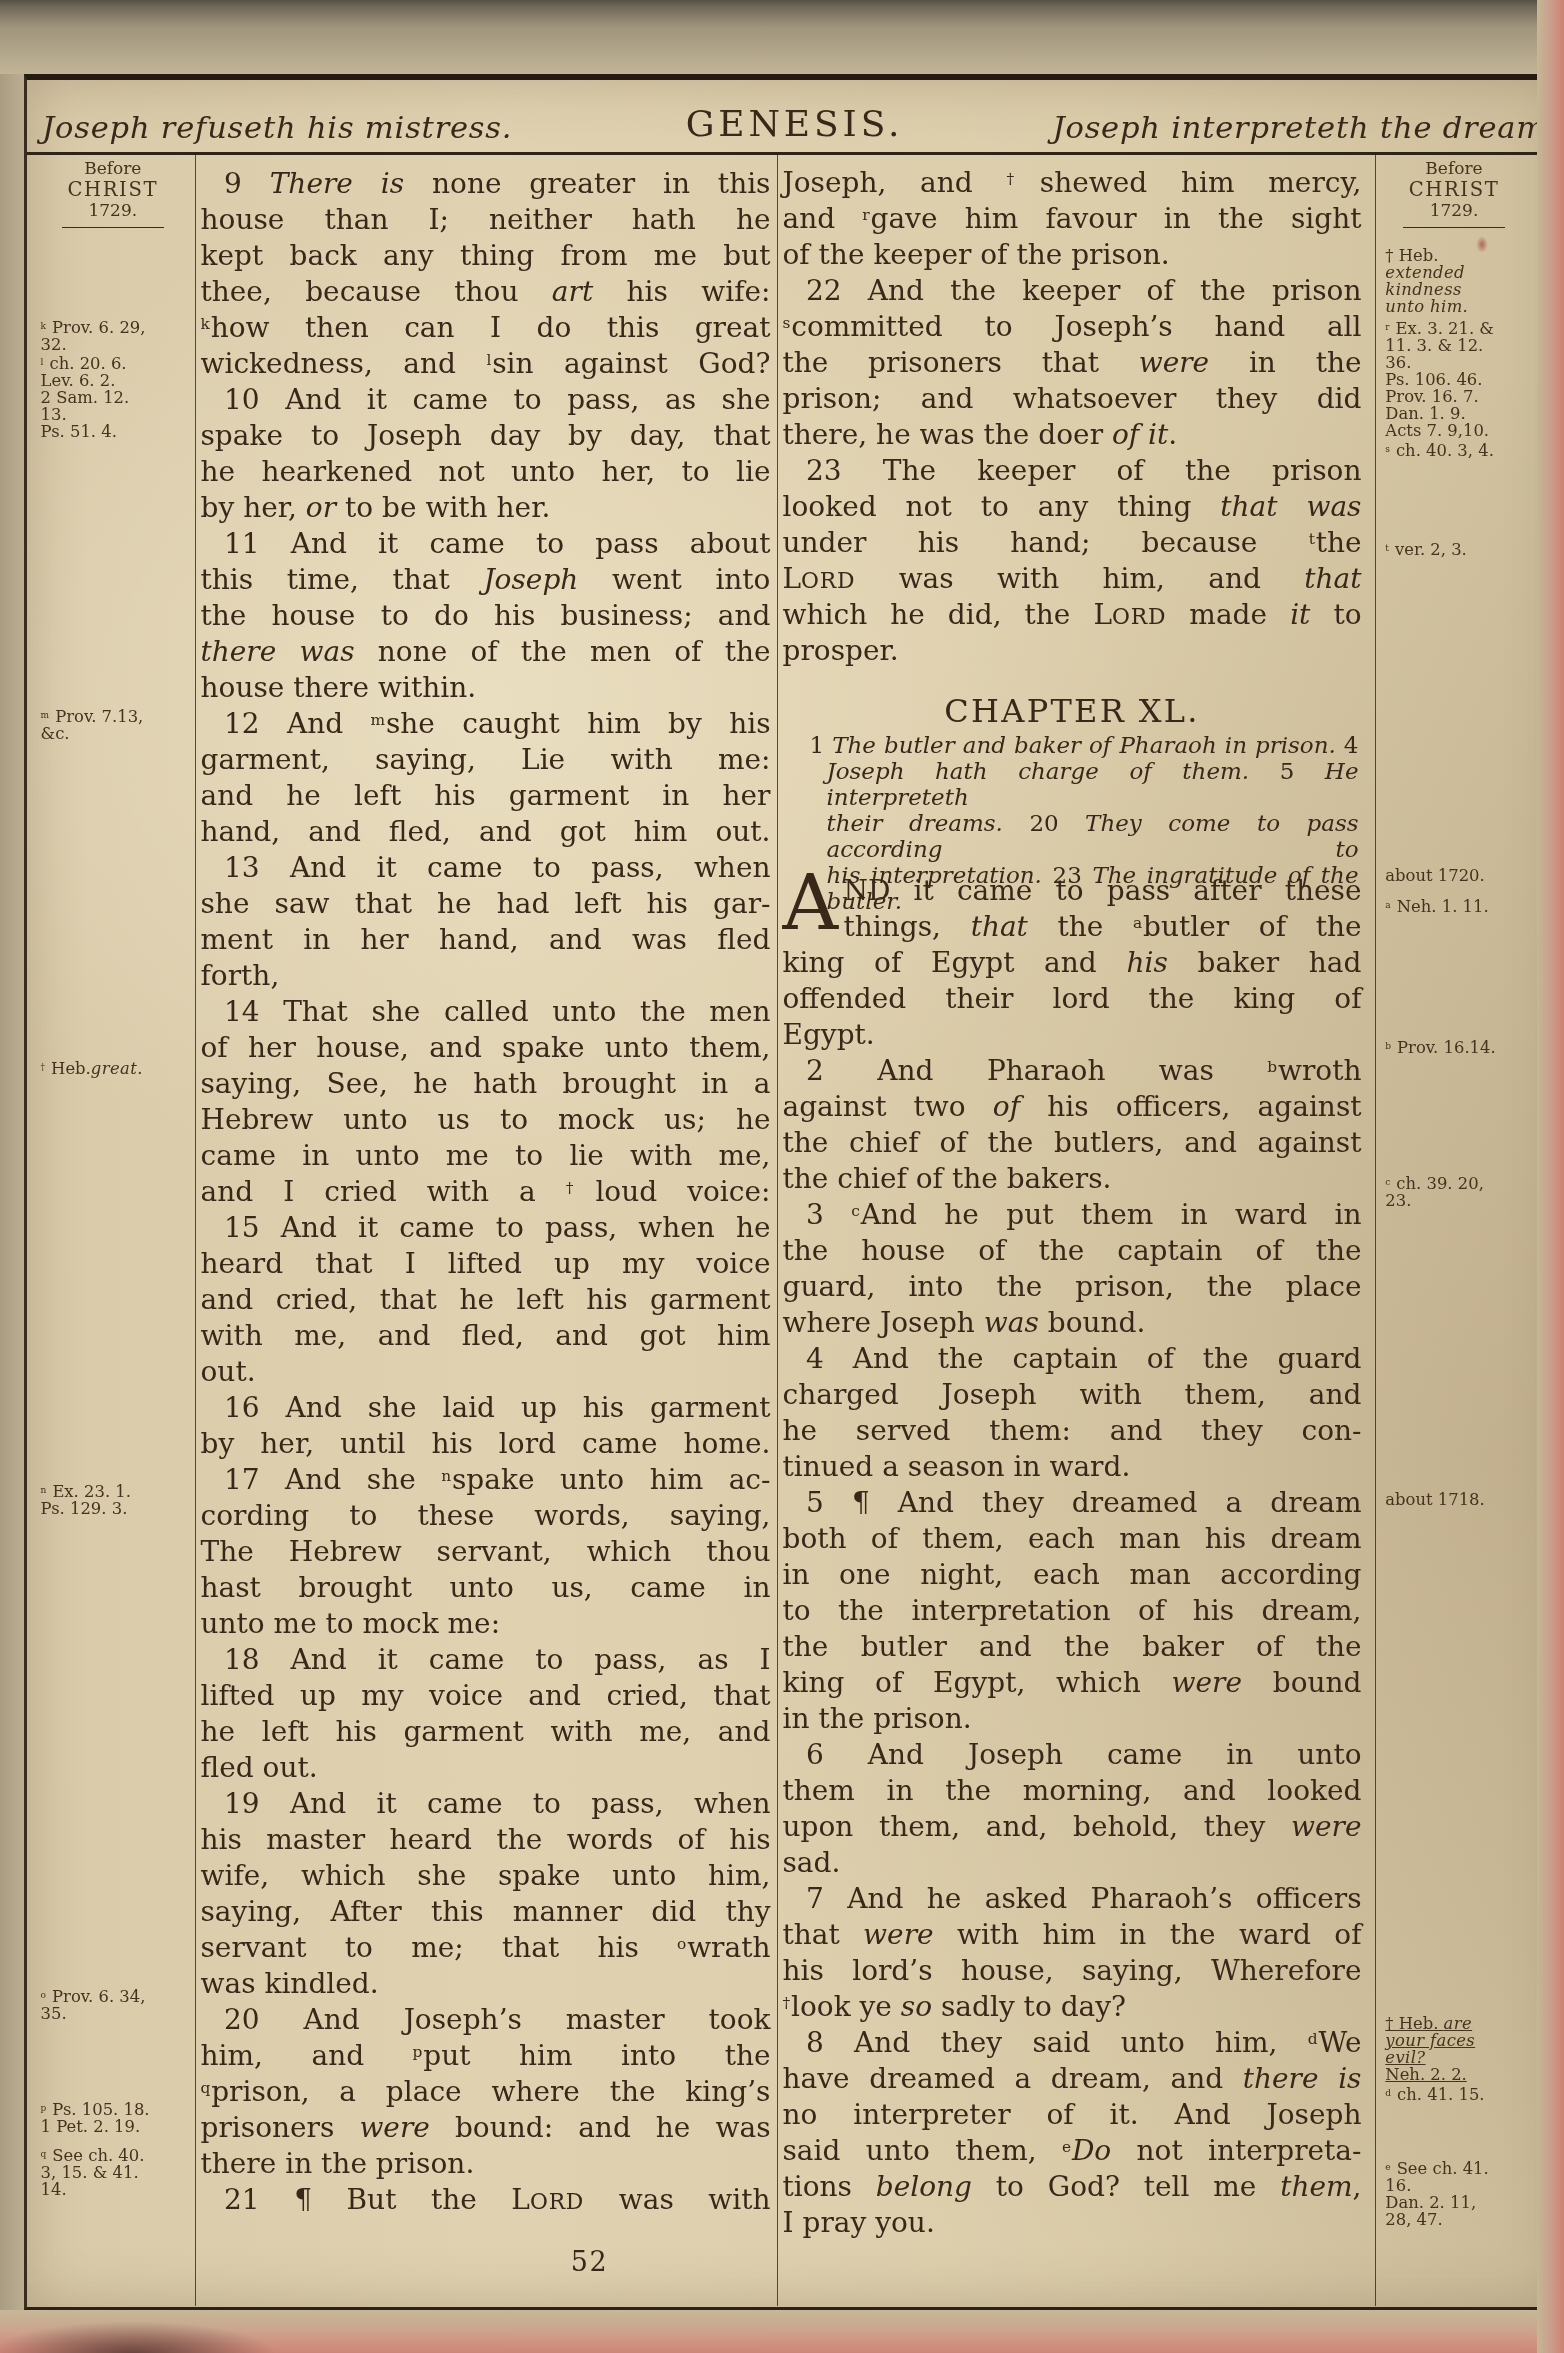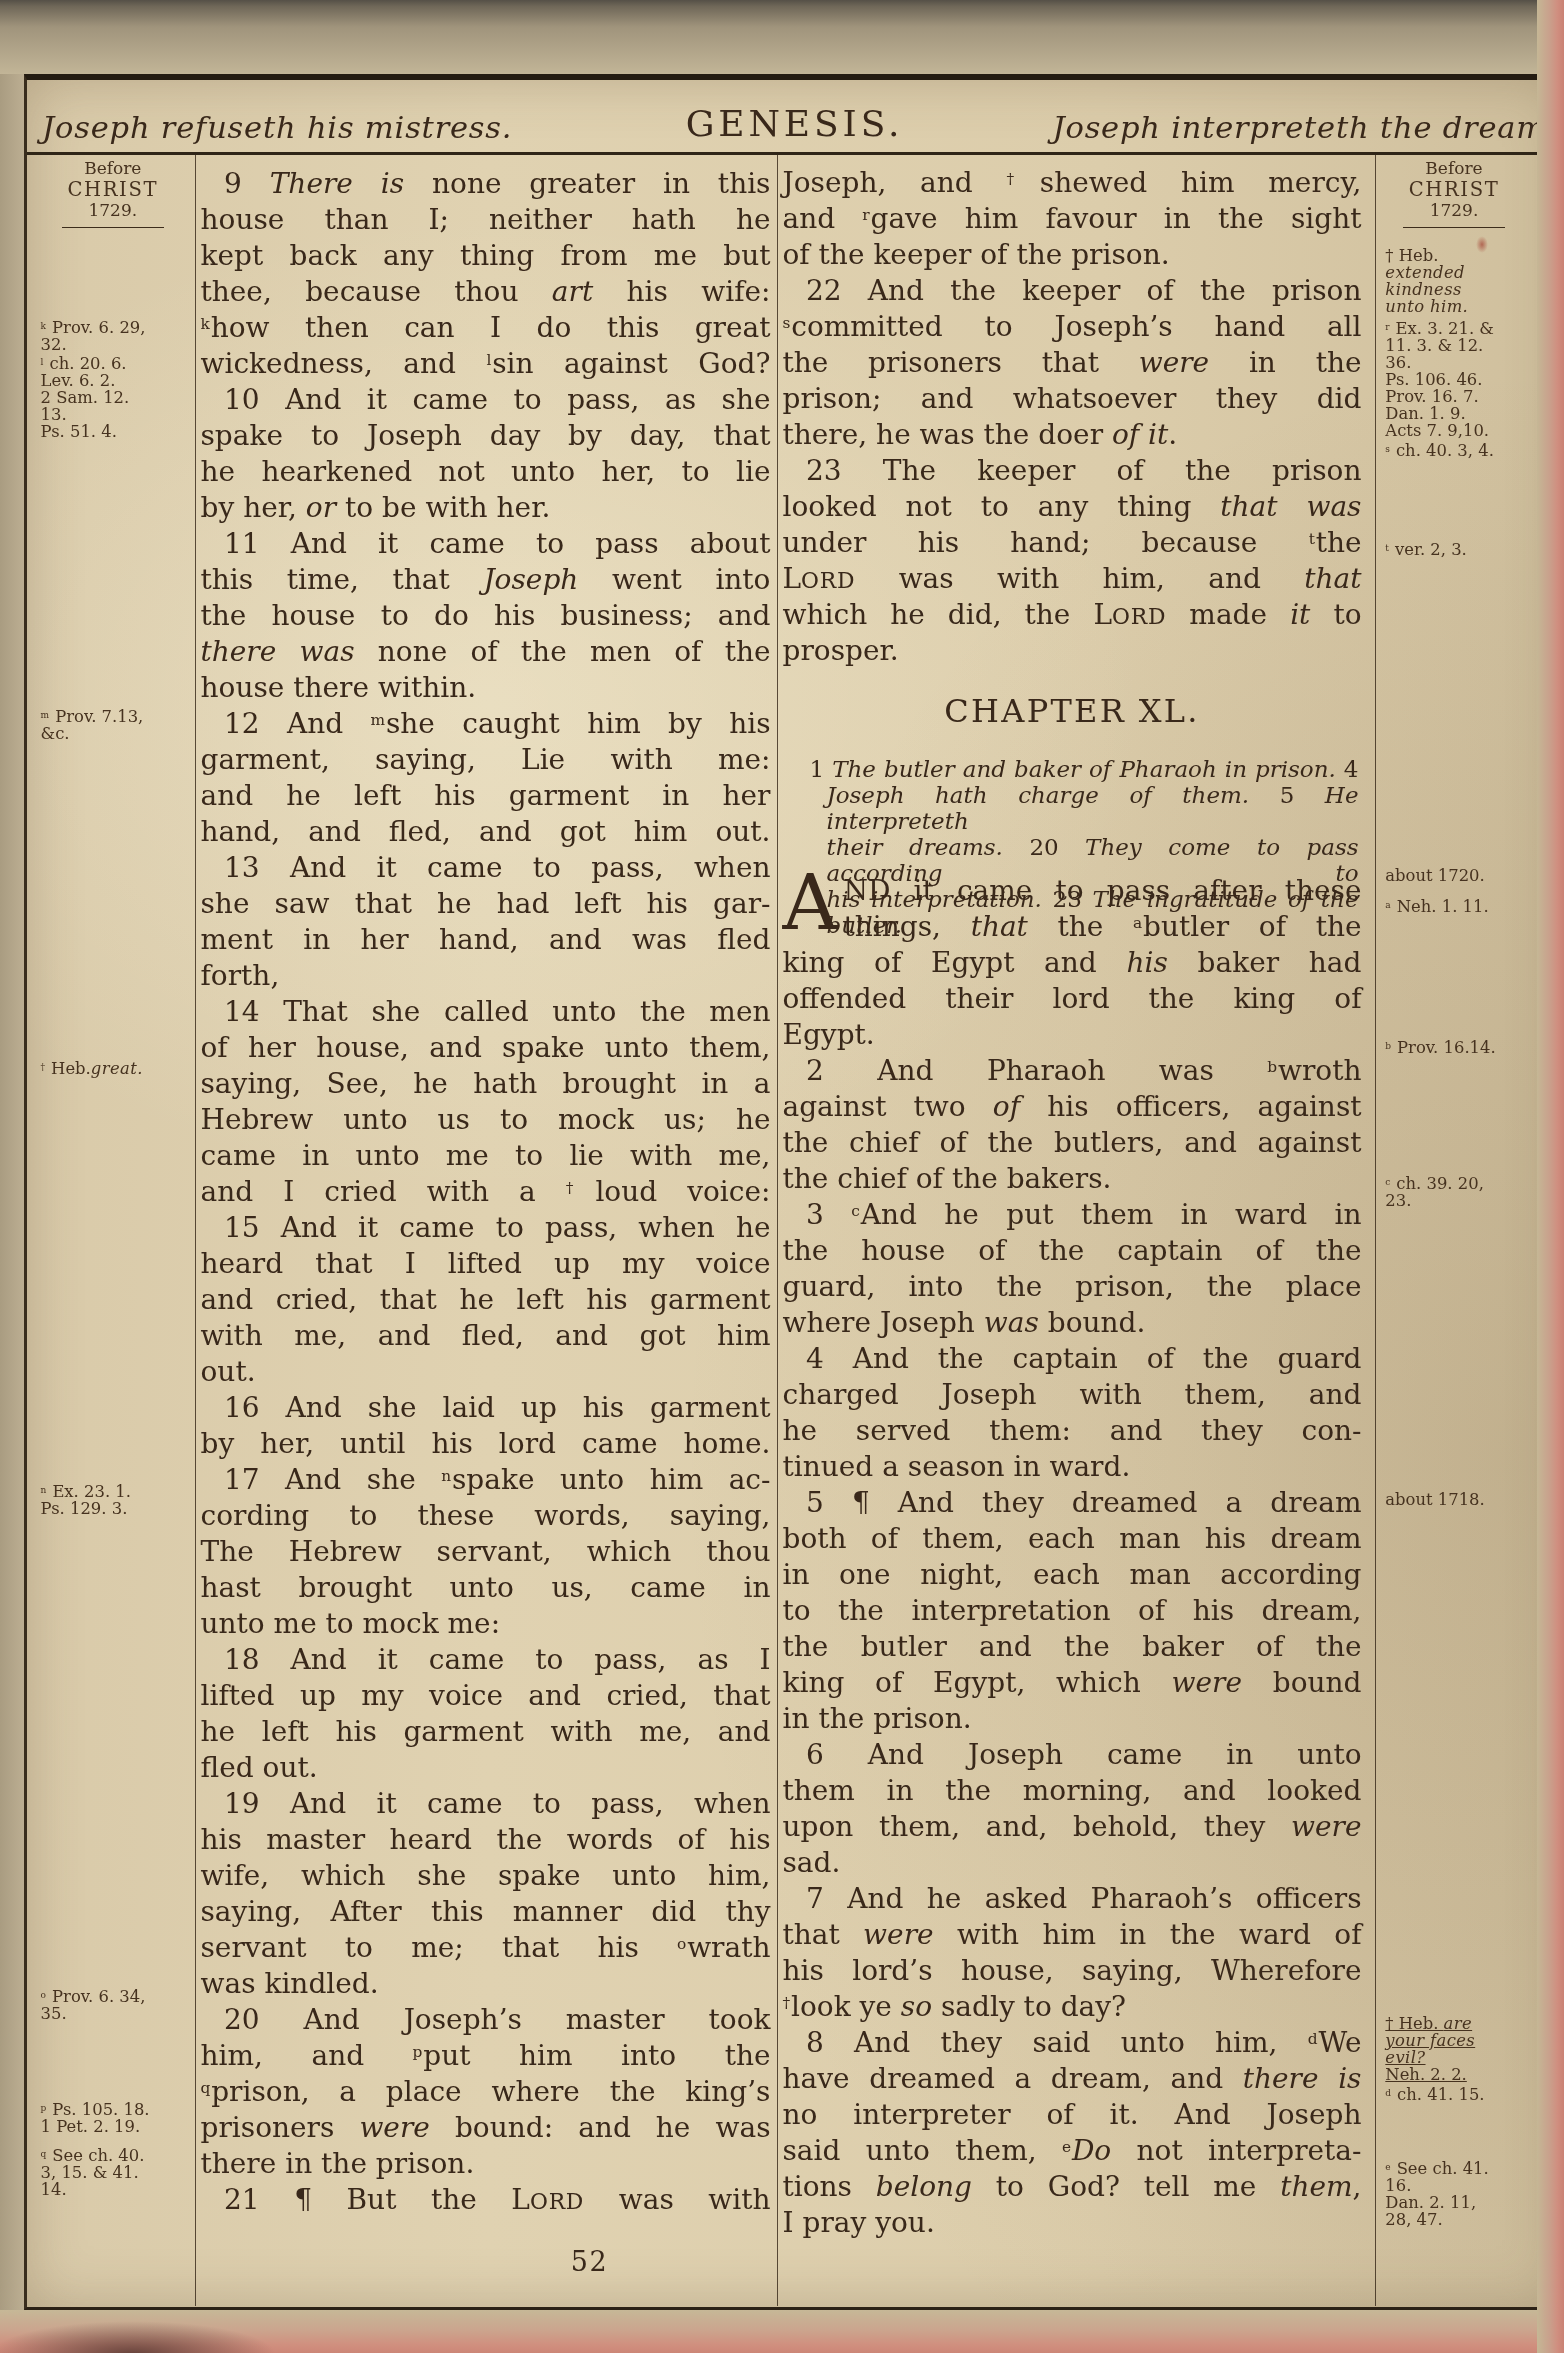--- a/index.html
+++ b/index.html
@@ -55,21 +55,21 @@
   .lcol{left:174px;top:86px;width:570px;}
   .rcol-top{left:756px;top:85px;width:579px;}
   .rcol-bot{left:756px;top:793px;width:579px;}
   .tline{line-height:36px;height:36px;text-align:justify;text-align-last:justify;}
   .tline.short{text-align-last:left;}
   .tline.ind{text-indent:23.5px;}
   .tline.dci{padding-left:61px;}
   sup.ref{font-size:.55em;vertical-align:.5em;line-height:0;margin-right:0.8px;}
   .sc .scr{font-size:.78em;letter-spacing:0.8px;}
   .chap{position:absolute;left:756px;top:612px;width:579px;text-align:center;font-size:32px;letter-spacing:2.3px;}
-  .summary{position:absolute;left:756px;top:676px;width:532px;padding-left:44px;font-size:23px;}
+  .summary{position:absolute;left:756px;top:652px;width:532px;padding-left:44px;font-size:23px;}
   .sline{line-height:26px;text-align:justify;text-align-last:justify;}
   .sline.short{text-align-last:left;}
   .sline:first-child{text-indent:-17px;}
   .dropcap{position:absolute;left:756px;top:784px;font-size:77px;line-height:77px;}
   .pageno{position:absolute;left:438px;top:2166px;width:250px;text-align:center;font-size:27px;letter-spacing:1.6px;}
   .stain{position:absolute;left:1449px;top:156px;width:12.5px;height:17px;border-radius:50%;
     background:radial-gradient(rgba(150,30,20,.55),rgba(150,30,20,0) 70%);}
 </style>
 </head>
 <body>

